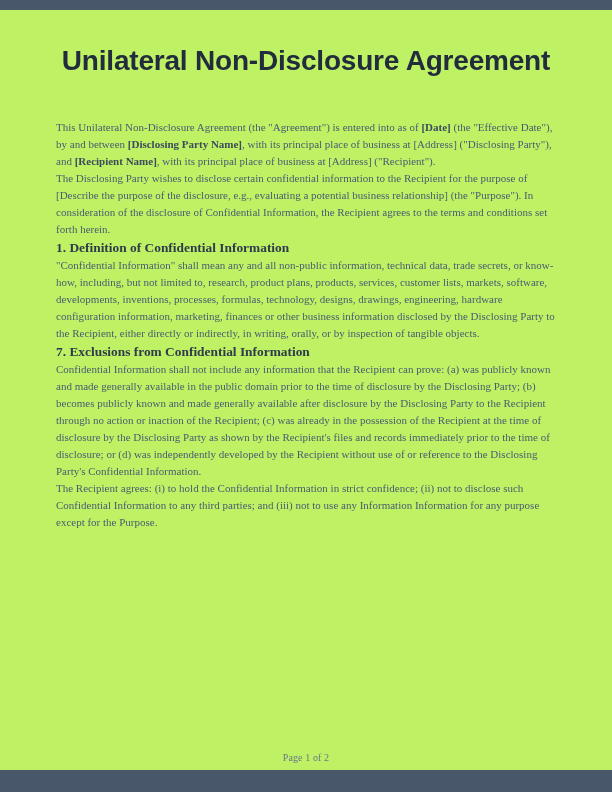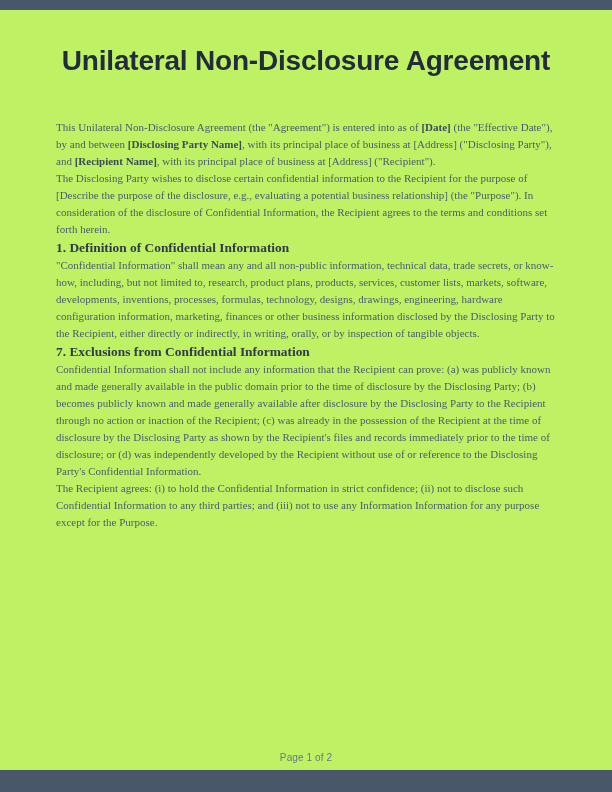--- a/index.html
+++ b/index.html
@@ -75,21 +75,21 @@
     padding-top: 1px;
   }
   .footer {
     position: absolute;
     left: 0;
     bottom: 27px;
     width: 612px;
     text-align: center;
   }
   .footer-text {
-    font-family: Liberation Sans, sans-serif;
+    font-family: Liberation Serif, serif;
     font-size: 10px;
     color: #6a7governed;
     color: #6a7789;
     letter-spacing: 0.1px;
   }
 </style>
 </head>
 <body>
 
 <div class="page">

